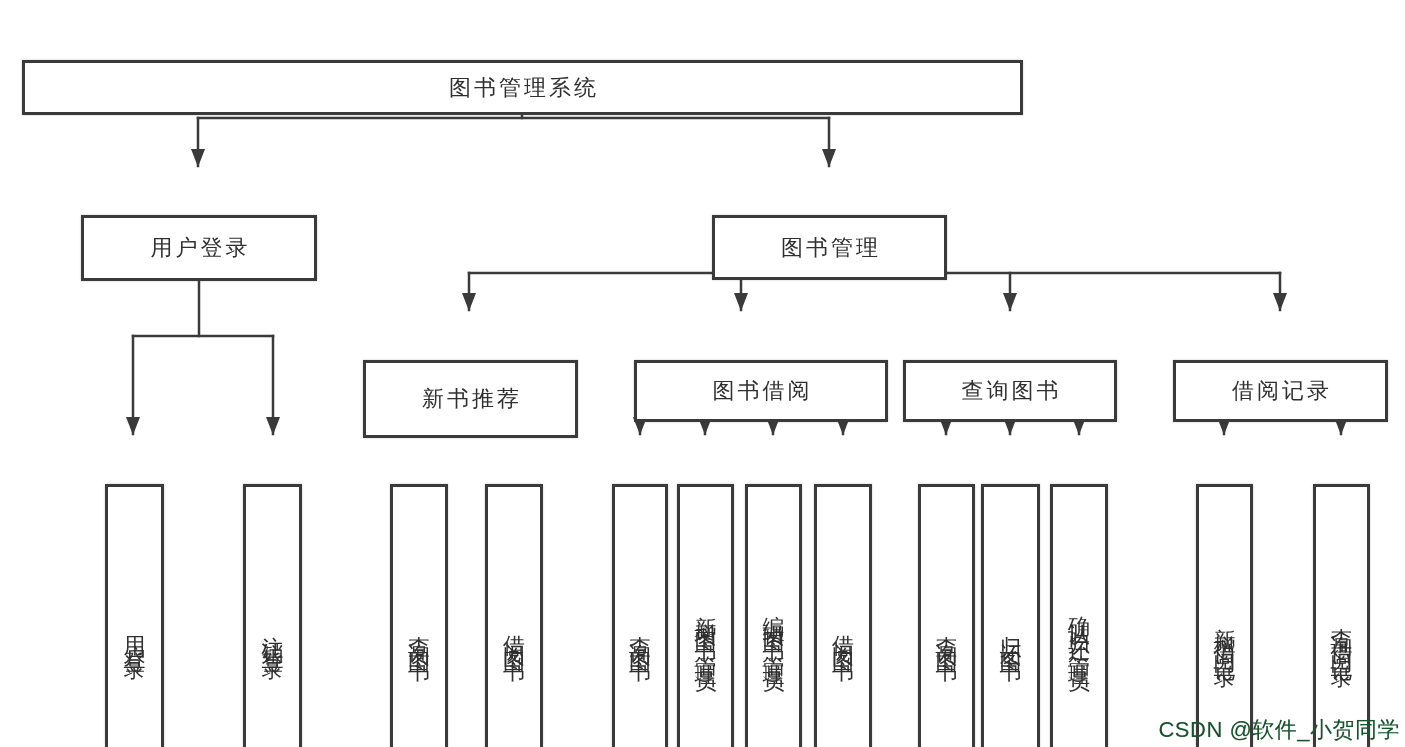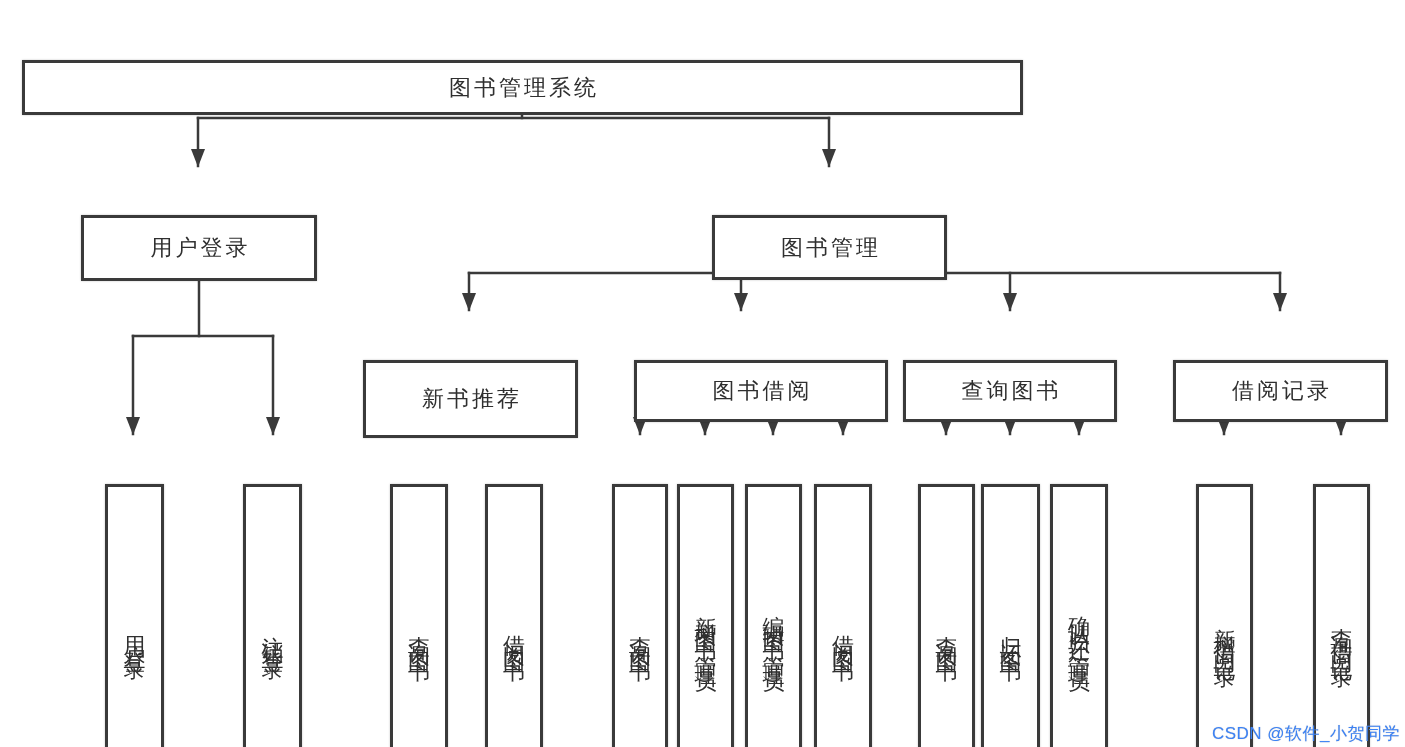--- a/index.html
+++ b/index.html
@@ -34,22 +34,22 @@
     text-orientation:mixed;
     font-size:22px;
     letter-spacing:8px;
     line-height:1;
     white-space:nowrap;
   }
   .watermark{
     position:absolute;
     right:5px;
     bottom:2px;
-    font-size:17px;
-    color:#3b82f6;
+    font-size:22px;
+    color:#14532d;
     letter-spacing:0.5px;
     text-shadow:0 0 1px rgba(120,120,120,0.45);
     white-space:nowrap;
   }
 </style>
 </head>
 <body>
 
 <div class="canvas">
 

